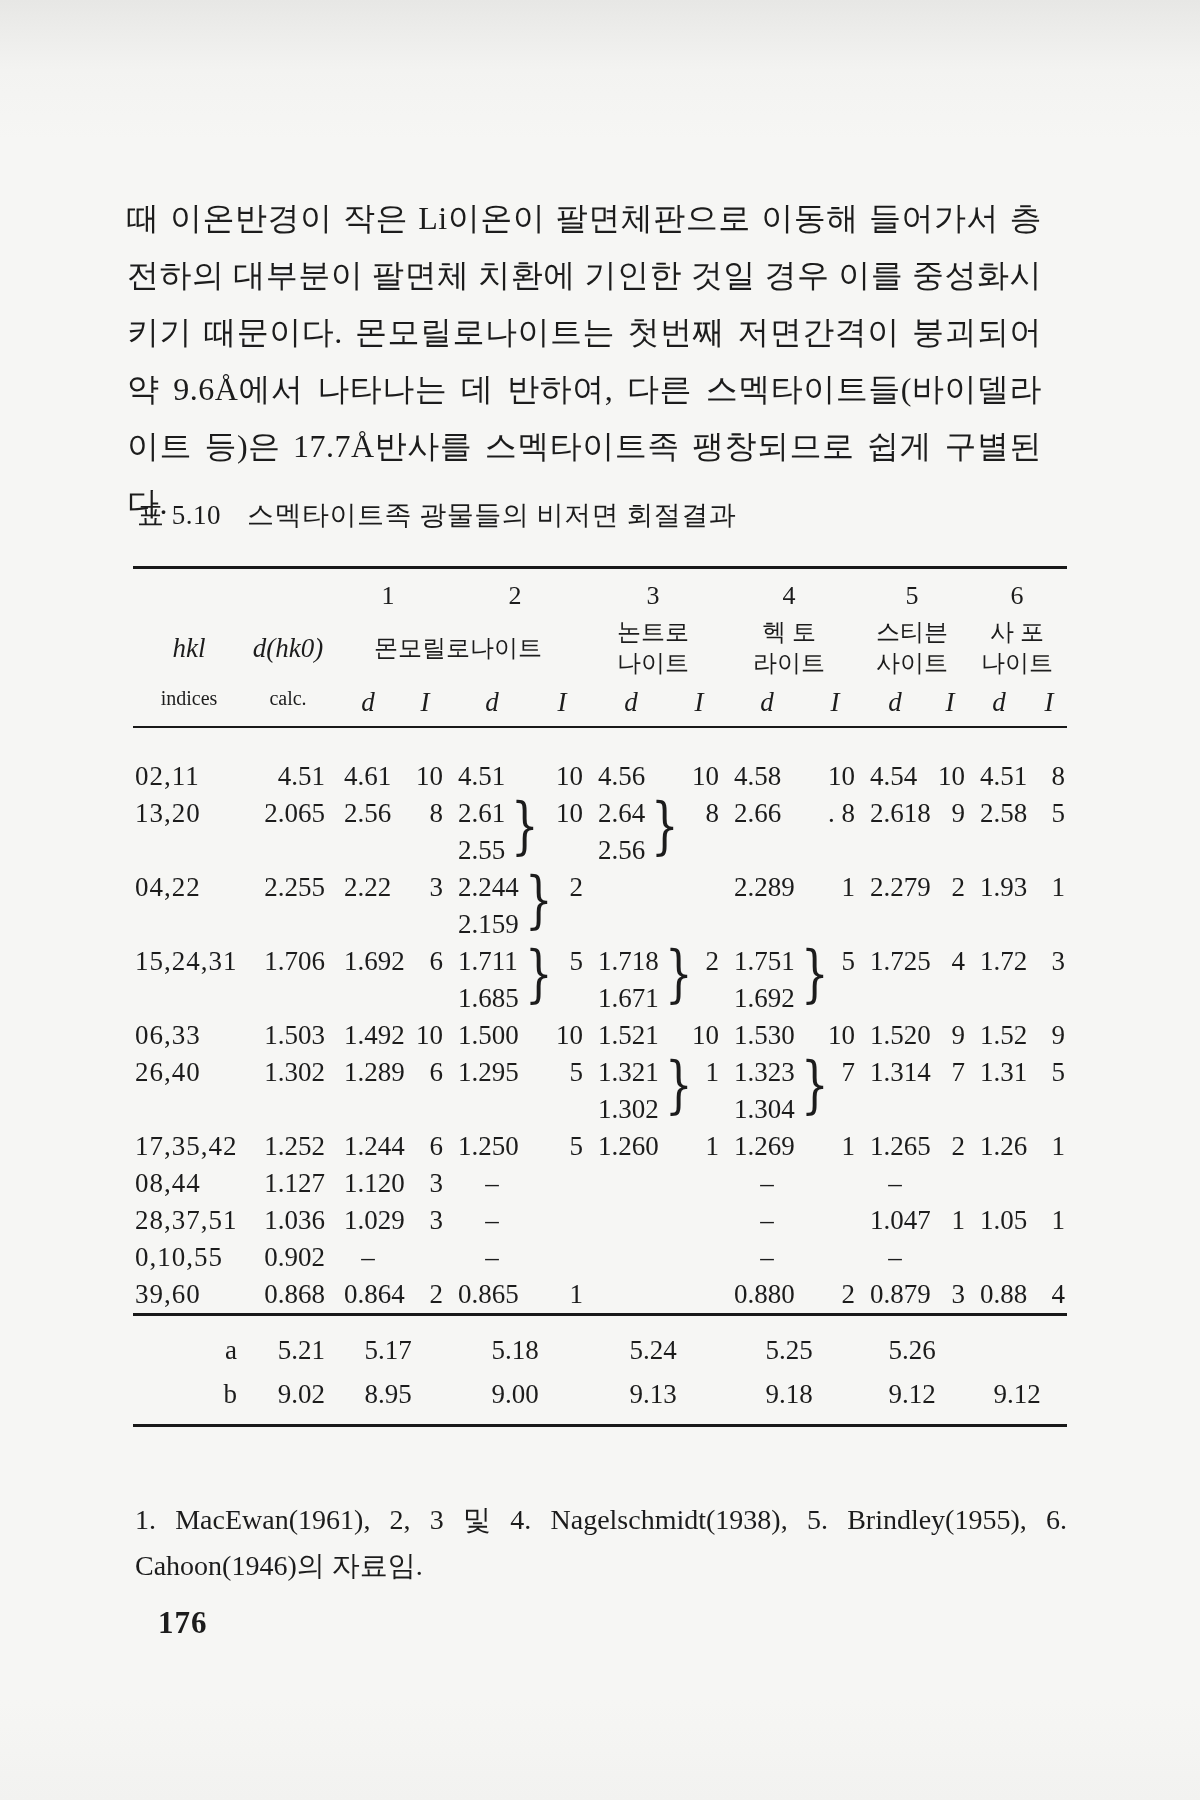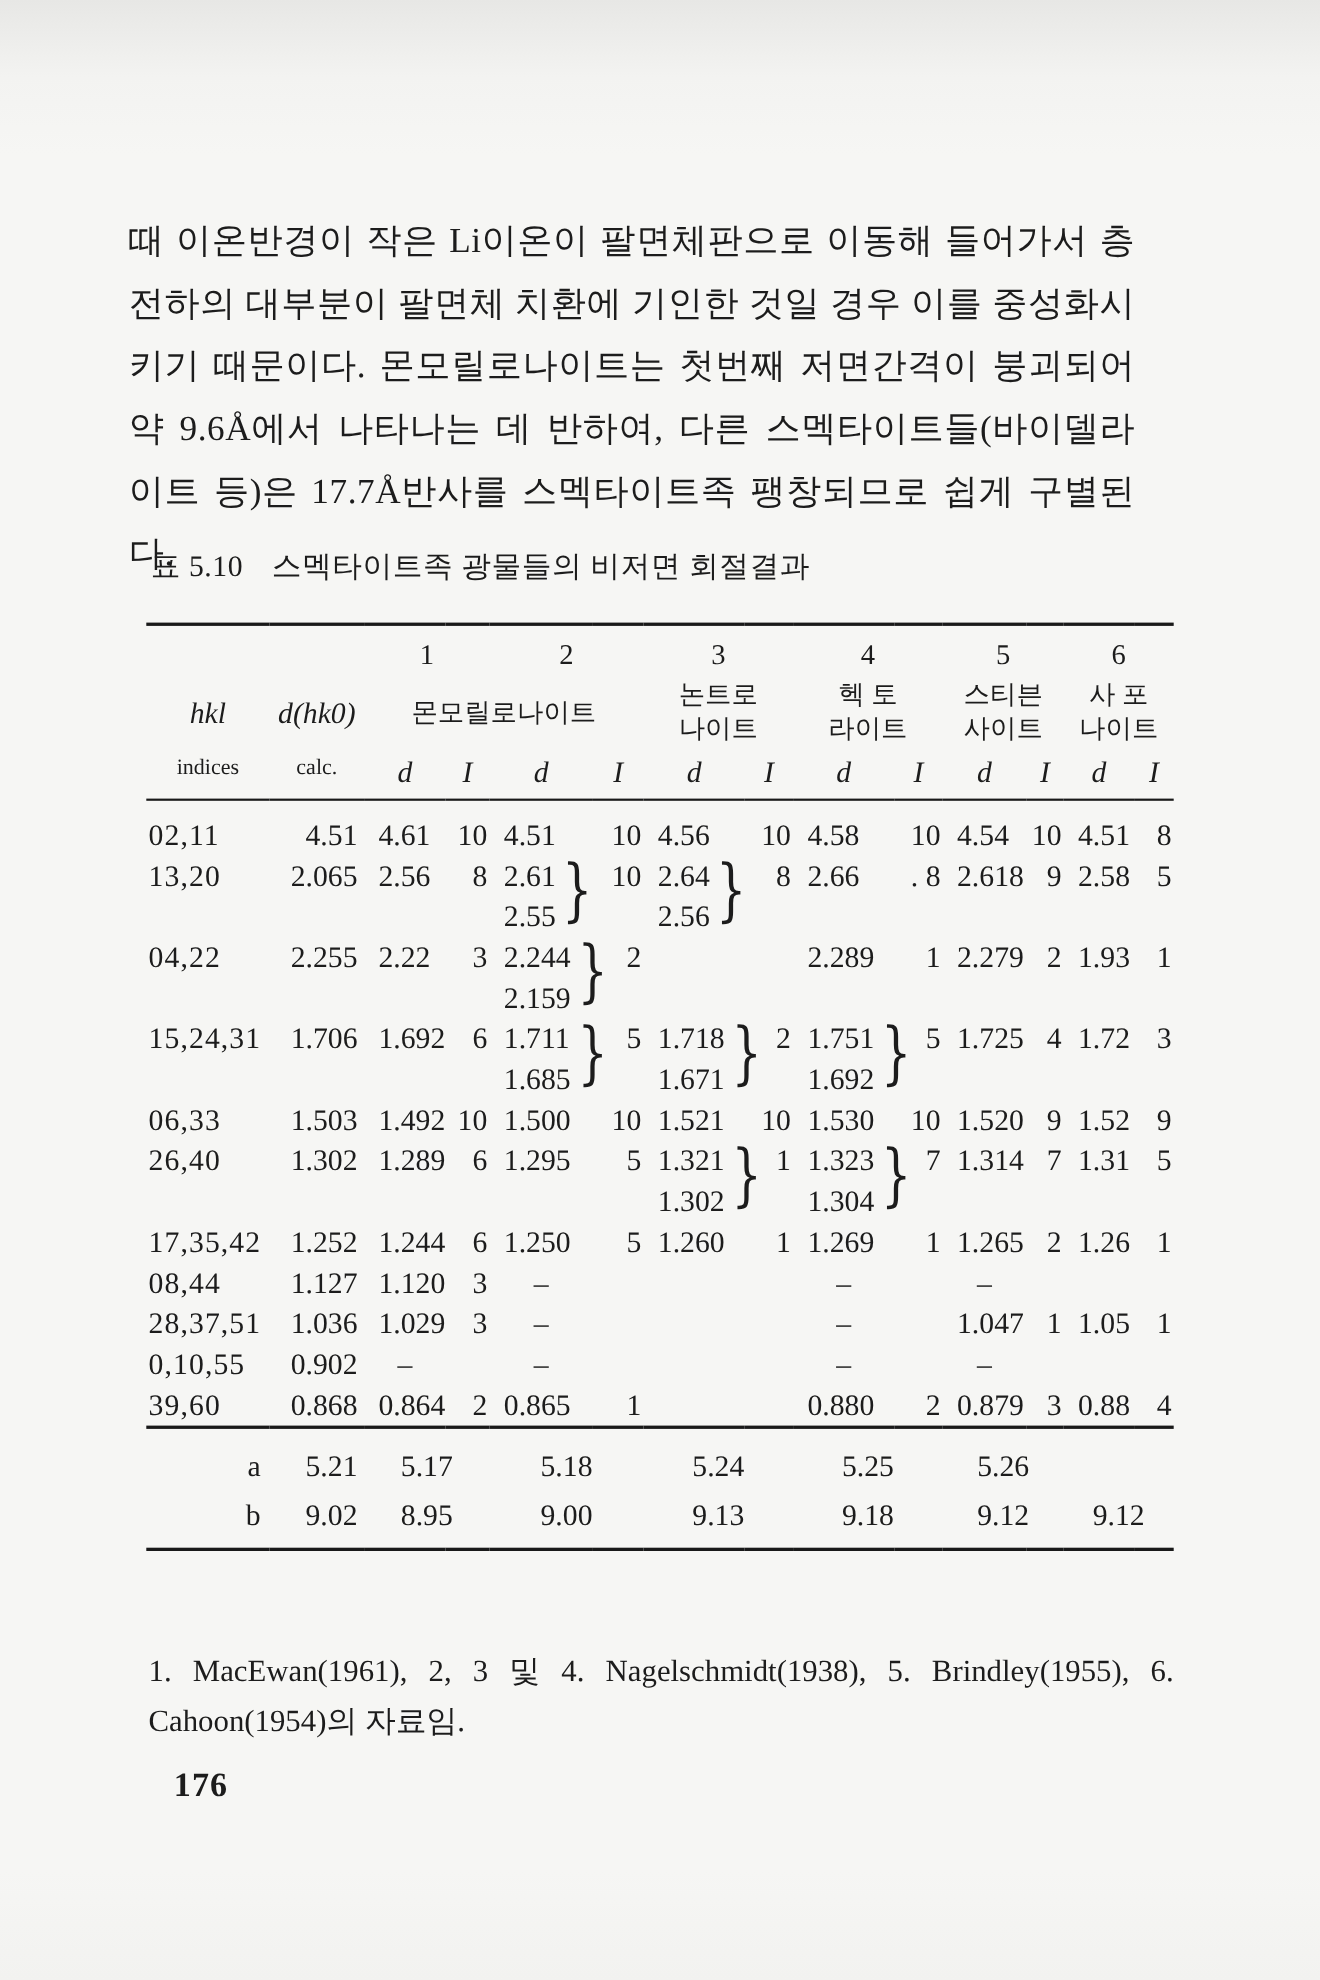--- a/index.html
+++ b/index.html
@@ -6,21 +6,21 @@
   body {
     width: 1200px; height: 1800px;
     font-family: "Liberation Serif", "DejaVu Serif", serif;
     color: #1c1c1c;
     background: linear-gradient(180deg, #e7e7e5 0px, #f3f3f1 70px, #f6f6f4 140px, #f6f6f4 1700px, #f2f2f0 1800px);
     overflow: hidden;
   }
   .page { position: relative; width: 1200px; height: 1800px; }
 
   
-  .para { position: absolute; top: 190px; left: 117px; width: 915px; }
+  .para { position: absolute; top: 190px; left: 127px; width: 915px; }
   .para .pline {
     font-size: 32px; line-height: 57px; letter-spacing: 0.5px;
     text-align: justify; text-align-last: justify; white-space: normal;
   }
 
   
   .caption { position: absolute; top: 497px; left: 137px; font-size: 27px; letter-spacing: 0.5px; }
   .caption .cap-text { margin-left: 26px; }
 
   
@@ -41,21 +41,21 @@
 
   thead td { text-align: center; }
   tr.refrow td { padding-top: 10px; font-size: 26px; line-height: 34px; }
   tr.minrow td { font-size: 24px; line-height: 31px; vertical-align: middle; padding: 4px 0 6px; }
   tr.minrow td.pre { white-space: pre-line; }
   tr.minrow td.ital { font-style: italic; font-size: 27px; }
   tr.colhead td { border-bottom: 2px solid #191919; padding: 2px 0 8px; font-size: 20px; }
   tr.colhead td.ital { font-style: italic; font-size: 27px; }
 
   tbody.data td { line-height: 37px; }
-  tbody.data tr:first-child td { padding-top: 13px; }
+  tbody.data tr:first-child td { padding-top: 30px; }
   td.idx  { text-align: left; padding-left: 2px; letter-spacing: 1px; }
   td.calc { text-align: right; padding-right: 6px; }
   td.d    { text-align: left; padding-left: 13px; }
   td.i    { text-align: right; padding-right: 2px; }
   td.dash-cell { text-align: center; padding-left: 0; }
 
   .pair { display: inline-flex; align-items: flex-start; }
   .vals { display: inline-block; white-space: pre-line; text-align: left; }
   .brace {
     font-family: "DejaVu Serif", serif;
@@ -379,18 +379,18 @@
           <td colspan="2" class="lat-val">9.13</td>
           <td colspan="2" class="lat-val">9.18</td>
           <td colspan="2" class="lat-val">9.12</td>
           <td colspan="2" class="lat-val">9.12</td>
         </tr>
       </tbody>
   </table>
 
   <div class="footnote">
     <div class="fline just">1. MacEwan(1961), 2, 3 및 4. Nagelschmidt(1938), 5. Brindley(1955), 6.</div>
-    <div class="fline">Cahoon(1954)의 자료임.</div>
+    <div class="fline">Cahoon(1946)의 자료임.</div>
   </div>
 
   <div class="pageno">176</div>
 
 </div>
 
 </body></html>

